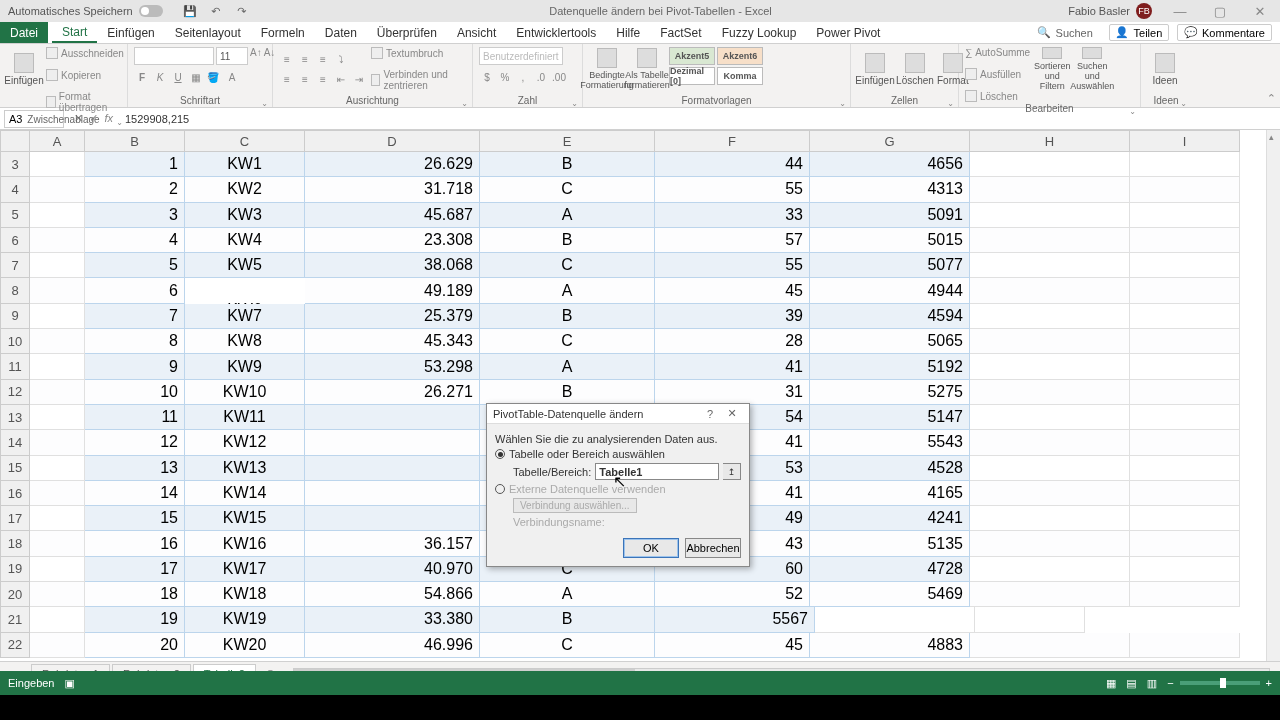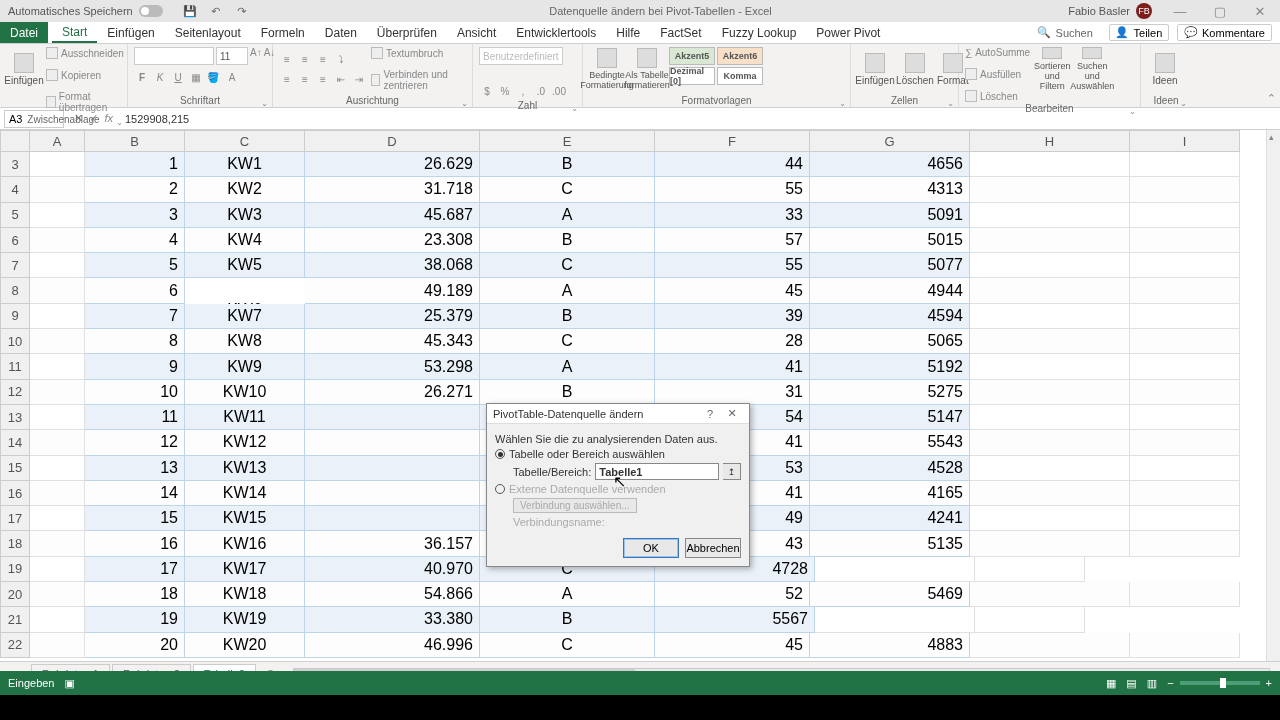--- a/index.html
+++ b/index.html
@@ -230,21 +230,21 @@
             </div>
           <div>
               <span class="mini-icon"></span>
               <span>Verbinden und zentrieren</span>
             </div>
         </div>
       </div>
       <div class="ribbon-group-label">Ausrichtung</div>
     </div>
     <div class="ribbon-group" style="width:110px">
-      <div class="rg-content" style="flex-direction:column;gap:16px">
+      <div class="rg-content" style="flex-direction:column;gap:2px">
         <div class="num-select">Benutzerdefiniert</div>
         <div class="btn-row">
             <span>$</span>
             <span>%</span>
             <span>,</span>
             <span>.0</span>
             <span>.00</span>
           </div>
       </div>
       <div class="ribbon-group-label">Zahl</div>
@@ -544,20 +544,21 @@
           <div class="cell outside" style="width: 160px;"></div>
           <div class="cell outside" style="width: 110px;"></div>
         </div>
         <div class="row">
           <div class="row-h">19</div>
           <div class="cell outside" style="width: 55px;"></div>
           <div class="cell right" style="width: 100px;">17</div>
           <div class="cell center" style="width: 120px;">KW17</div>
           <div class="cell right" style="width: 175px;">40.970</div>
           <div class="cell center" style="width: 175px;">C</div>
+          <div class="cell right" style="width: 155px;">60</div>
           <div class="cell right" style="width: 160px;">4728</div>
           <div class="cell outside" style="width: 160px;"></div>
           <div class="cell outside" style="width: 110px;"></div>
         </div>
         <div class="row odd">
           <div class="row-h">20</div>
           <div class="cell outside" style="width: 55px;"></div>
           <div class="cell right" style="width: 100px;">18</div>
           <div class="cell center" style="width: 120px;">KW18</div>
           <div class="cell right" style="width: 175px;">54.866</div>

